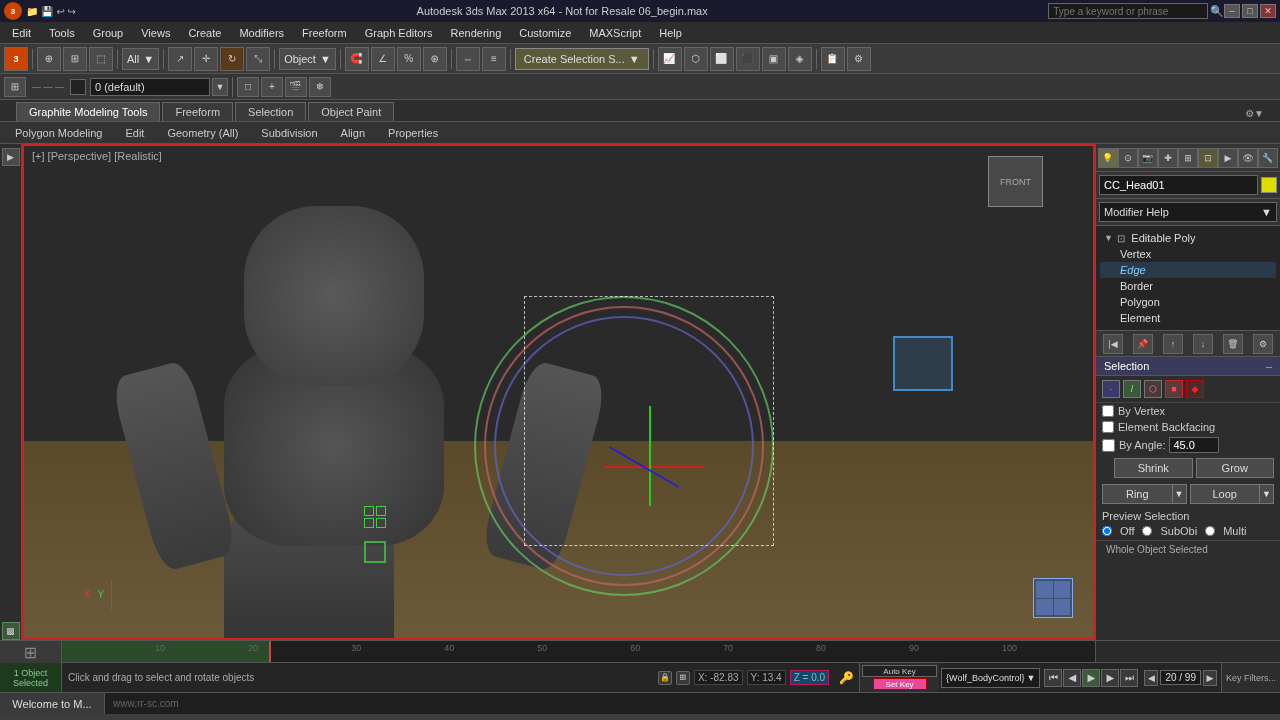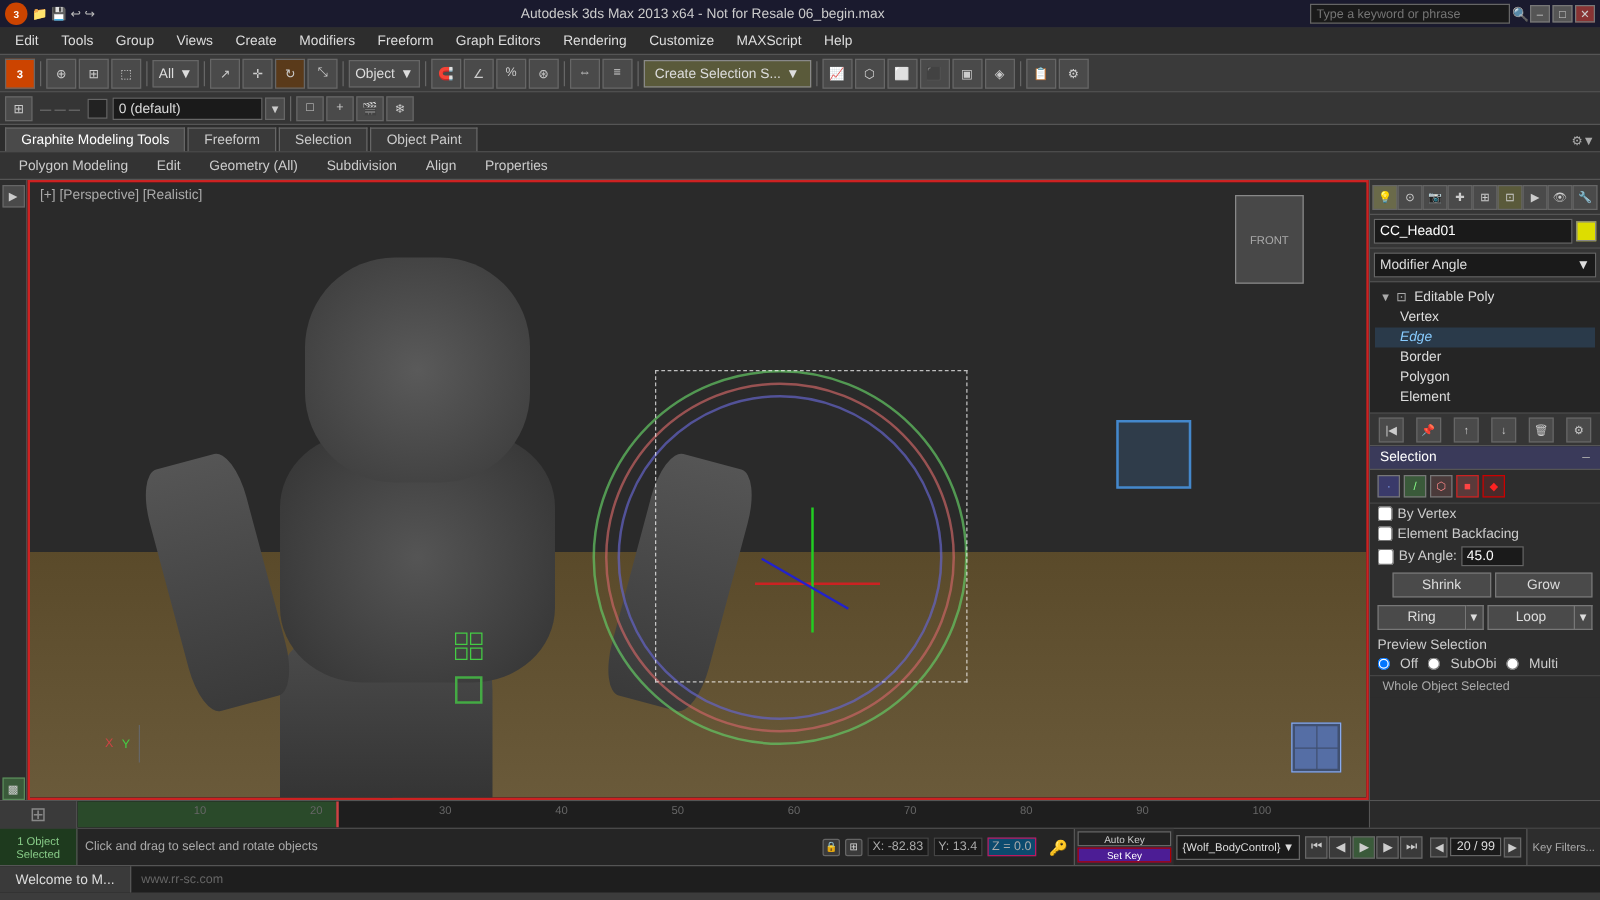--- a/index.html
+++ b/index.html
@@ -20,21 +20,21 @@
     .tb-btn { width: 24px; height: 24px; background: #4a4a4a; border: 1px solid #666; display: flex; align-items: center; justify-content: center; cursor: pointer; font-size: 10px; color: #ccc; }
     .tb-separator { width: 1px; height: 20px; background: #666; margin: 0 2px; }
     .tb-dropdown { height: 22px; background: #4a4a4a; border: 1px solid #666; color: #ddd; font-size: 11px; padding: 0 4px; display: flex; align-items: center; gap: 4px; cursor: pointer; }
     .create-sel-btn { height: 22px; background: #5a5a3a; border: 1px solid #888; color: #ddd; font-size: 11px; padding: 0 8px; display: flex; align-items: center; cursor: pointer; }
 
     
     #sub-toolbar { height: 26px; background: #353535; display: flex; align-items: center; padding: 0 4px; gap: 2px; border-bottom: 1px solid #555; }
     .sub-tb-btn { width: 22px; height: 20px; background: #4a4a4a; border: 1px solid #666; display: flex; align-items: center; justify-content: center; cursor: pointer; font-size: 10px; color: #ccc; }
 
     
-    #modeling-tabs { height: 22px; background: #2d2d2d; display: flex; align-items: flex-end; padding: 0 4px; border-bottom: 1px solid #555; }
+    #modeling-tabs { height: 22px; background: #2d2d2d; display: flex; align-items: flex-end; padding: 0 16px; border-bottom: 1px solid #555; }
     .model-tab { padding: 3px 12px; background: #3a3a3a; border: 1px solid #666; border-bottom: none; color: #ccc; cursor: pointer; font-size: 11px; margin-right: 2px; }
     .model-tab.active { background: #4a4a4a; color: #fff; }
 
     
     #sub-tabs { height: 22px; background: #333; display: flex; align-items: center; padding: 0 4px; gap: 1px; border-bottom: 1px solid #555; }
     .sub-tab { padding: 2px 10px; color: #ccc; cursor: pointer; font-size: 11px; border: 1px solid transparent; }
 
     
     #content-area { display: flex; height: calc(720px - 22px - 22px - 30px - 26px - 22px - 22px - 28px - 30px - 22px); }
 
@@ -44,21 +44,21 @@
 
     
     #scene-bg { width: 100%; height: 100%; background: linear-gradient(180deg, #2a2a2a 0%, #2a2a2a 60%, #5a4a2a 60%, #6a5a3a 100%); position: absolute; }
 
     
     .rotation-arc { position: absolute; top: 150px; left: 450px; width: 300px; height: 300px; border-radius: 50%; border: 2px solid rgba(100, 200, 100, 0.7); }
     .rotation-arc2 { position: absolute; top: 160px; left: 460px; width: 280px; height: 280px; border-radius: 50%; border: 2px solid rgba(200, 100, 100, 0.7); }
     .rotation-arc3 { position: absolute; top: 170px; left: 470px; width: 260px; height: 260px; border-radius: 50%; border: 2px solid rgba(100, 100, 200, 0.7); }
 
     
-    .mini-cube { position: absolute; top: 10px; right: 50px; width: 55px; height: 71px; background: rgba(80,80,80,0.8); border: 1px solid #888; display: flex; align-items: center; justify-content: center; color: #aaa; font-size: 9px; }
+    .mini-cube { position: absolute; top: 10px; right: 50px; width: 55px; height: 51px; background: rgba(80,80,80,0.8); border: 1px solid #888; display: flex; align-items: center; justify-content: center; color: #aaa; font-size: 9px; }
 
     
     .quad-btn { position: absolute; bottom: 20px; right: 20px; width: 40px; height: 40px; background: rgba(60,80,120,0.9); border: 1px solid #88aaee; display: grid; grid-template-columns: 1fr 1fr; grid-template-rows: 1fr 1fr; gap: 1px; padding: 2px; cursor: pointer; }
     .quad-cell { background: rgba(100,130,200,0.6); }
 
     
     #left-panel { width: 22px; background: #2d2d2d; display: flex; flex-direction: column; align-items: center; padding-top: 4px; gap: 2px; border-right: 1px solid #555; }
     .left-btn { width: 18px; height: 18px; background: #4a4a4a; border: 1px solid #666; display: flex; align-items: center; justify-content: center; font-size: 9px; color: #ccc; cursor: pointer; }
 
     
@@ -362,21 +362,21 @@
       <div class="rp-icon">🔧</div>
     </div>
 
     <div id="obj-name-row">
       <input id="obj-name-field" value="CC_Head01" style="flex: 1 1 0%; background: rgb(26, 26, 26); border: 1px solid rgb(102, 102, 102); color: rgb(255, 255, 255); font-size: 11px; padding: 2px 4px; height: 20px;">
       <div class="color-swatch"></div>
     </div>
 
     <div id="modifier-list-row">
       <div id="modifier-list-dd" class="modifier-list-dd">
-        <span>Modifier Angle</span>
+        <span>Modifier Help</span>
         <span>▼</span>
       </div>
     </div>
 
     <div id="modifier-tree">
       <div class="tree-item">
         <span class="tree-arrow">▼</span>
         <span style="font-size:10px;color:#aaa;margin-right:2px;">⊡</span>
         <span>Editable Poly</span>
       </div>
@@ -505,21 +505,21 @@
       <span style="font-size:10px;color:#aaa;background:#1a1a1a;padding:1px 3px;border:1px solid #444;">X: -82.83</span>
       <span style="font-size:10px;color:#aaa;background:#1a1a1a;padding:1px 3px;border:1px solid #444;">Y: 13.4</span>
       <span style="font-size:10px;color:#aaa;background:#0c4a6e;padding:1px 3px;border:1px solid #be185d;">Z = 0.0</span>
     </div>
   </div>
 
   <div style="width:24px;height:24px;display:flex;align-items:center;justify-content:center;font-size:12px;">🔑</div>
 
   <div id="autokey-area" style="width:80px;height:100%;display:flex;flex-direction:column;justify-content:center;align-items:center;border-left:1px solid #555;padding:1px;">
     <div style="width:75px;height:12px;background:#222;border:1px solid #666;color:#ccc;font-size:8px;text-align:center;cursor:pointer;display:flex;align-items:center;justify-content:center;">Auto Key</div>
-    <div style="width:75px;height:12px;background:#4c1d95;border:1px solid #aa0000;color:#fff;font-size:8px;text-align:center;cursor:pointer;display:flex;align-items:center;justify-content:center;margin-top:1px;">Set Key</div>
+    <div style="width:54px;height:12px;background:#ec4899;border:1px solid #aa0000;color:#fff;font-size:8px;text-align:center;cursor:pointer;display:flex;align-items:center;justify-content:center;margin-top:1px;">Set Key</div>
   </div>
 
   <div style="height:20px;background:#1a1a1a;border:1px solid #666;color:#ddd;font-size:9px;padding:0 4px;display:flex;align-items:center;gap:2px;cursor:pointer;margin:0 2px;">
     <span>{Wolf_BodyControl}</span>
       <span>▼</span>
   </div>
 
   <div id="playback" style="display:flex;align-items:center;gap:1px;padding:0 2px;">
     <div class="play-btn">⏮</div>
     <div class="play-btn">◀</div>

